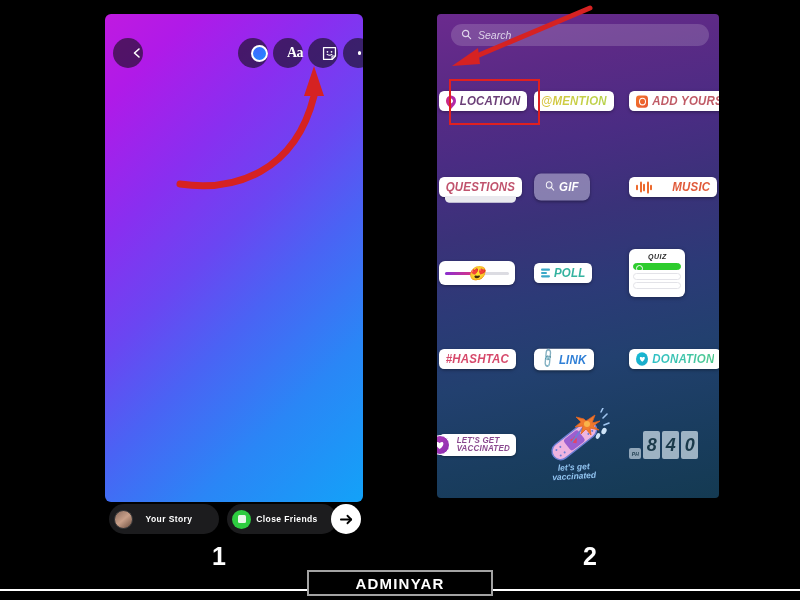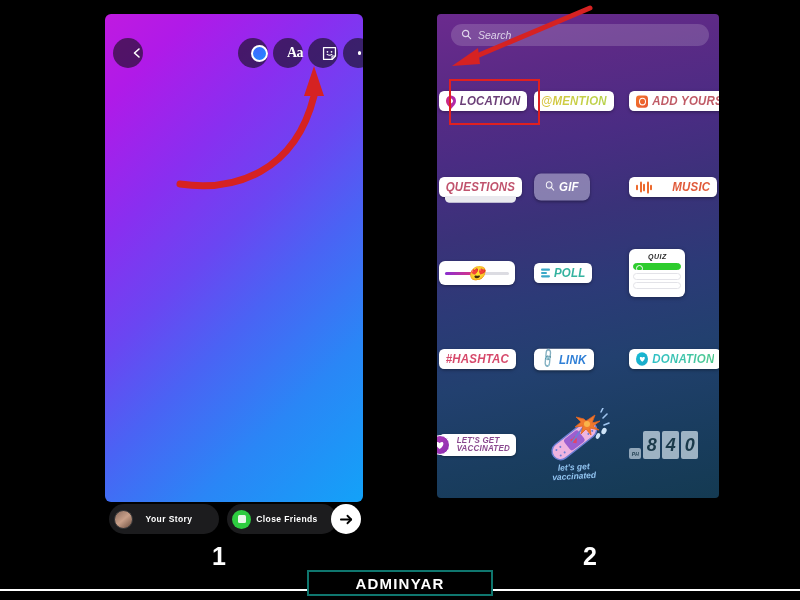--- a/index.html
+++ b/index.html
@@ -287,21 +287,21 @@
     position: absolute; color:#fff; font-size: 25px; font-weight: 700;
     font-family: "Liberation Sans", sans-serif;
   }
   #caption-1 { left: 212px; top: 542px; }
   #caption-2 { left: 583px; top: 542px; }
 
   #wm-line { position:absolute; left:0; top:589px; width:800px; height:2px; background:#fff; }
   #watermark {
     position:absolute; left: 307px; top: 570px;
     width: 186px; height: 26px;
-    background:#000; border:2px solid #0f766e;
+    background:#000; border:2px solid #a3a3a3;
     display:flex; align-items:center; justify-content:center;
     color:#fff; font-size:15px; font-weight:700; letter-spacing:1.2px;
   }
 </style>
 </head>
 <body>
 
 <div id="root">
 
   <div id="phone-left">

